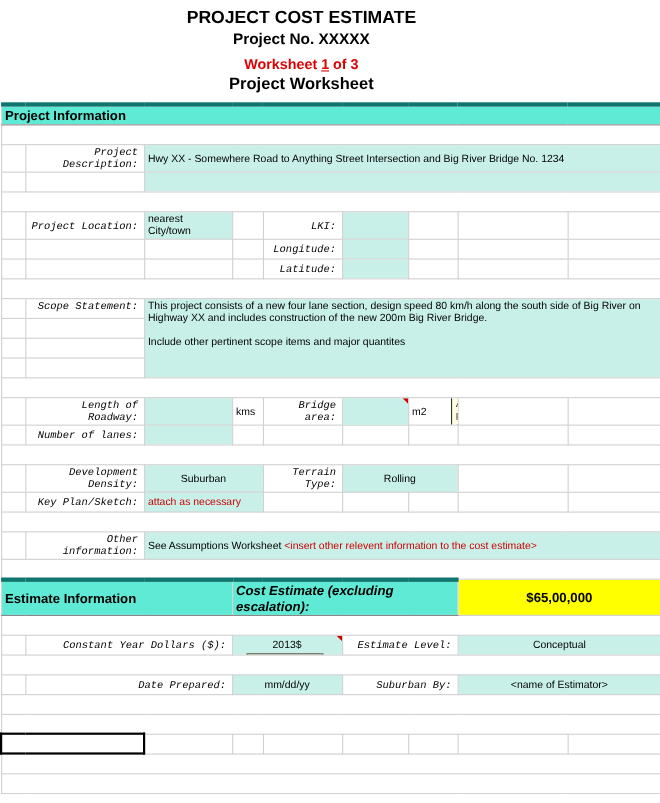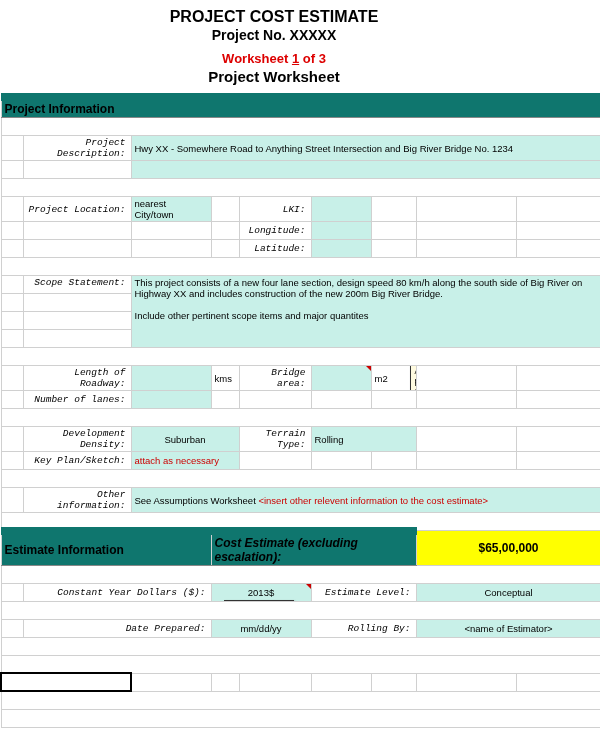--- a/index.html
+++ b/index.html
@@ -6,21 +6,21 @@
 body { font-family: Arial, sans-serif; font-size: 10px; background: #fff; width: 600px; }
 .sheet { width: 548px; background: #fff; }
 .header { text-align: center; padding: 8px 0 2px; }
 .header h1 { font-size: 16px; font-weight: bold; }
 .header h2 { font-size: 14px; font-weight: bold; margin-top: 1px; }
 .ws-line { text-align: center; color: #d00; font-weight: bold; font-size: 13px; margin: 6px 2px 0; }
 .ws-line .u { text-decoration: underline; }
 .subhead { text-align: center; font-size: 15px; font-weight: bold; margin: 2px 0 8px; }
 table { border-collapse: collapse; width: 100%; table-layout: fixed; }
 td { border: 1px solid #d0d0d0; height: 18px; padding: 1px 3px; vertical-align: middle; overflow: hidden; }
-.section-head { background: #0f766e; font-weight: bold; font-size: 12px; border-top: 8px solid #0f766e; border-bottom: 1px solid #888; }
+.section-head { background: #5eead4; font-weight: bold; font-size: 12px; border-top: 4px solid #0f766e; border-bottom: 1px solid #888; }
 .lbl { text-align: right; font-style: italic; font-size: 9.5px; padding-right: 5px; font-family: Liberation Mono, monospace; }
 .inp { background: #c8f0e8; font-size: 9.5px; }
 .inp-red { background: #c8f0e8; color: #c00; font-size: 9.5px; }
 .red-txt { color: #c00; }
 .yellow { background: #ffff00; font-weight: bold; text-align: center; font-size: 12px; }
 .est-lbl { font-weight: bold; font-style: italic; font-size: 12px; text-align: left; padding-right: 8px; }
 .plain { font-size: 9.5px; }
 .note { position: absolute; background: #fffbe0; border: 1px solid #333; font-size: 8.5px; padding: 2px 4px; width: 70px; line-height: 1.15; z-index: 5; box-shadow: 1px 1px 2px rgba(0,0,0,0.3); }
 .rel { position: relative; }
 .tri-cell::after { content: ""; position: absolute; top: 0; right: 0; width: 0; height: 0; border-top: 5px solid #c00; border-left: 5px solid transparent; }
@@ -161,21 +161,21 @@
     </tr>
     <tr>
           <td colspan="9"></td>
         </tr>
 
     <tr>
       <td></td>
       <td class="lbl">Development Density:</td>
       <td colspan="2" class="inp" style="text-align:center">Suburban</td>
       <td class="lbl">Terrain Type:</td>
-      <td colspan="2" class="inp" style="">Rolling</td>
+      <td colspan="2" class="inp" style="text-align:center">Rolling</td>
       <td></td>
           <td></td>
     </tr>
     <tr>
       <td></td>
       <td class="lbl">Key Plan/Sketch:</td>
       <td colspan="2" class="inp-red">attach as necessary</td>
       <td></td>
           <td></td>
           <td></td>
@@ -217,21 +217,21 @@
       <td colspan="2" class="inp" style="text-align:center">Conceptual</td>
     </tr>
     <tr>
           <td colspan="9"></td>
         </tr>
 
     <tr>
       <td></td>
       <td colspan="2" class="lbl">Date Prepared:</td>
       <td colspan="2" class="inp" style="text-align:center">mm/dd/yy</td>
-      <td colspan="2" class="lbl">Rolling By:</td>
+      <td colspan="2" class="lbl">Suburban By:</td>
       <td colspan="2" class="inp" style="text-align:center">&lt;name of Estimator&gt;</td>
     </tr>
     <tr>
           <td colspan="9"></td>
         </tr>
     <tr>
           <td colspan="9"></td>
         </tr>
 
     <tr>

